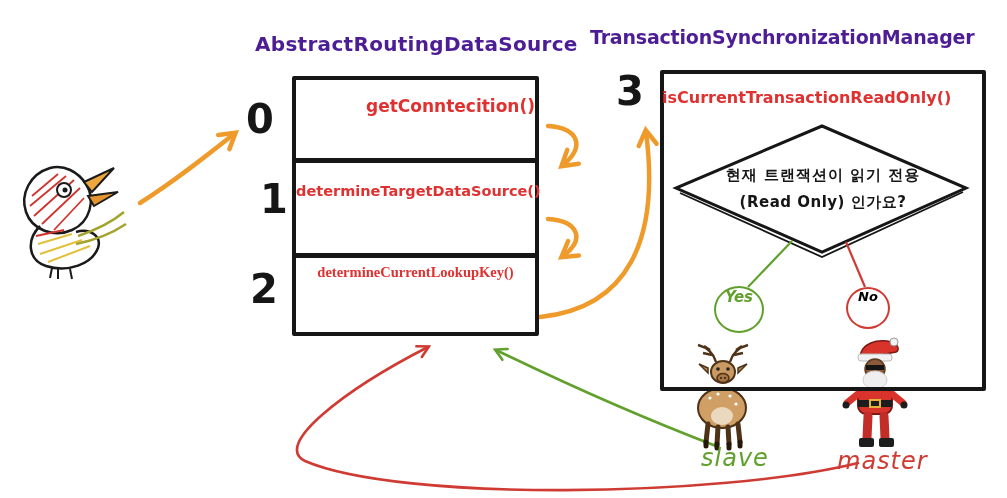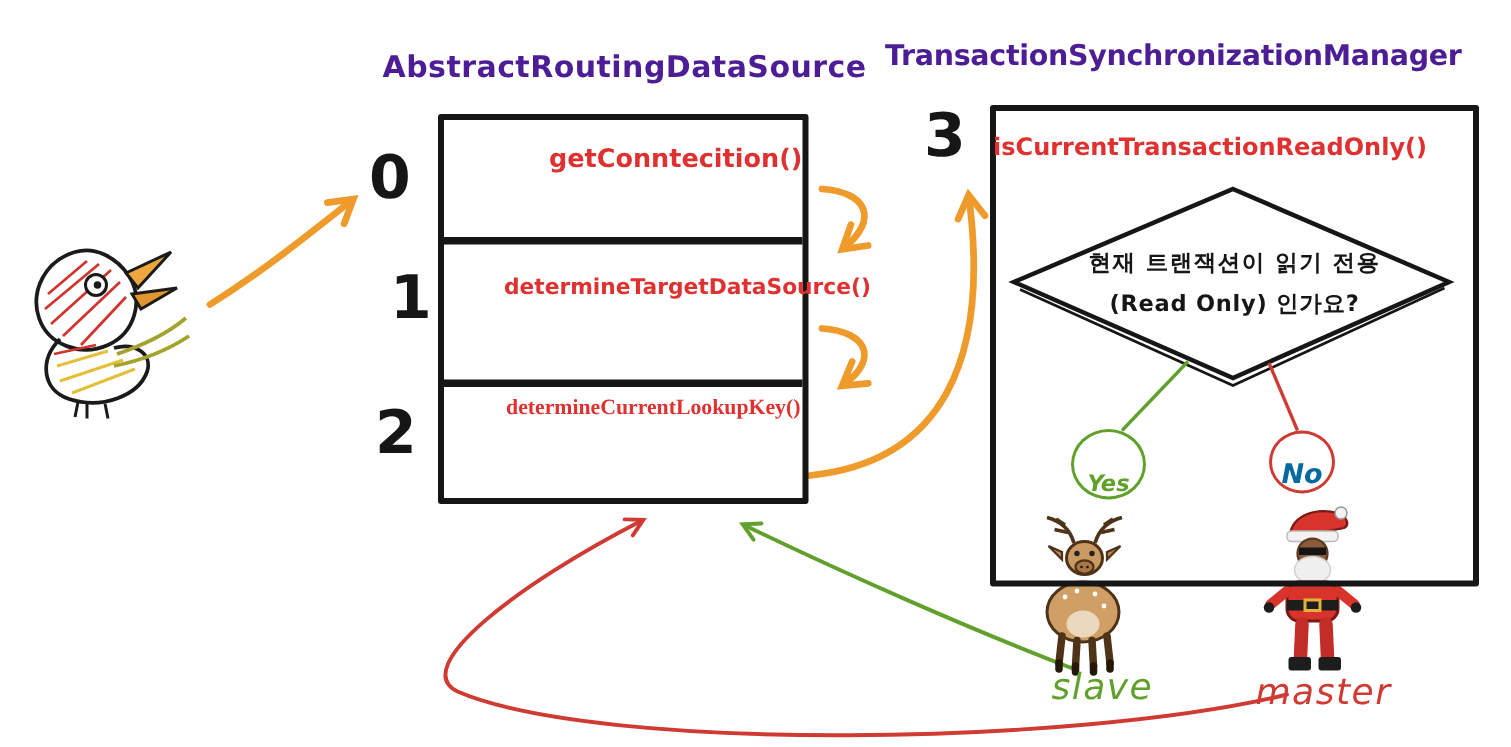--- a/index.html
+++ b/index.html
@@ -18,40 +18,40 @@
     position:absolute;border:4px solid #161616;background:transparent;
     box-sizing:border-box;border-radius:2px;
   }
   .left-panel{left:292px;top:76px;width:247px;height:260px;display:flex;flex-direction:column;}
   .row{box-sizing:border-box;text-align:center;}
   .row0{height:78px;padding-top:16px;text-align:right;}
   .row1{height:95px;border-top:5px solid #161616;padding-top:18px;}
   .row2{flex:1;border-top:5px solid #161616;padding-top:6px;font-family:Liberation Serif, serif;}
   .method{color:#e03131;font-weight:bold;}
   .m-big{font-size:17px;}
-  .m-sm{font-size:14.5px;margin-left:40px;}
+  .m-sm{font-size:14.5px;}
   .note{color:#161616;font-size:15px;margin-top:16px;font-weight:500;}
   .right-panel{left:660px;top:70px;width:326px;height:321px;}
   .r-method{position:absolute;left:662px;top:88px;width:322px;text-align:left;
     color:#e03131;font-weight:bold;font-size:16px;}
   .step{
     position:absolute;font-weight:bold;font-size:40px;color:#161616;
     font-family:"DejaVu Sans",sans-serif;
   }
   .q-text{
     position:absolute;left:692px;top:162px;width:262px;text-align:center;
     font-size:15px;font-weight:bold;line-height:27px;color:#161616;letter-spacing:1px;
   }
   .q2{letter-spacing:.5px;font-weight:600;}
   .decision{
-    position:absolute;border-radius:50%;display:flex;align-items:flex-end;justify-content:center;
+    position:absolute;border-radius:50%;display:flex;align-items:flex-start;justify-content:center;
     font-style:italic;font-weight:bold;font-size:15px;background:#fff;box-sizing:border-box;
   }
   .yes-circle{left:714px;top:286px;width:50px;height:47px;border:2.5px solid #61a02c;color:#61a02c;}
-  .no-circle{left:846px;top:287px;width:44px;height:42px;border:2.5px solid #cf3b33;color:#0369a1;font-size:18px;}
+  .no-circle{left:846px;top:287px;width:44px;height:42px;border:2.5px solid #cf3b33;color:#000000;font-size:13px;}
   .bottom-label{position:absolute;font-weight:normal;font-style:italic;font-size:24px;letter-spacing:1px;}
   .slave{left:701px;top:444px;color:#61a02c;}
   .master{left:837px;top:447px;color:#cf3b33;}
 </style>
 </head>
 <body>
 
 <div class="canvas">
 
   <svg class="art" viewBox="0 0 1007 498">

